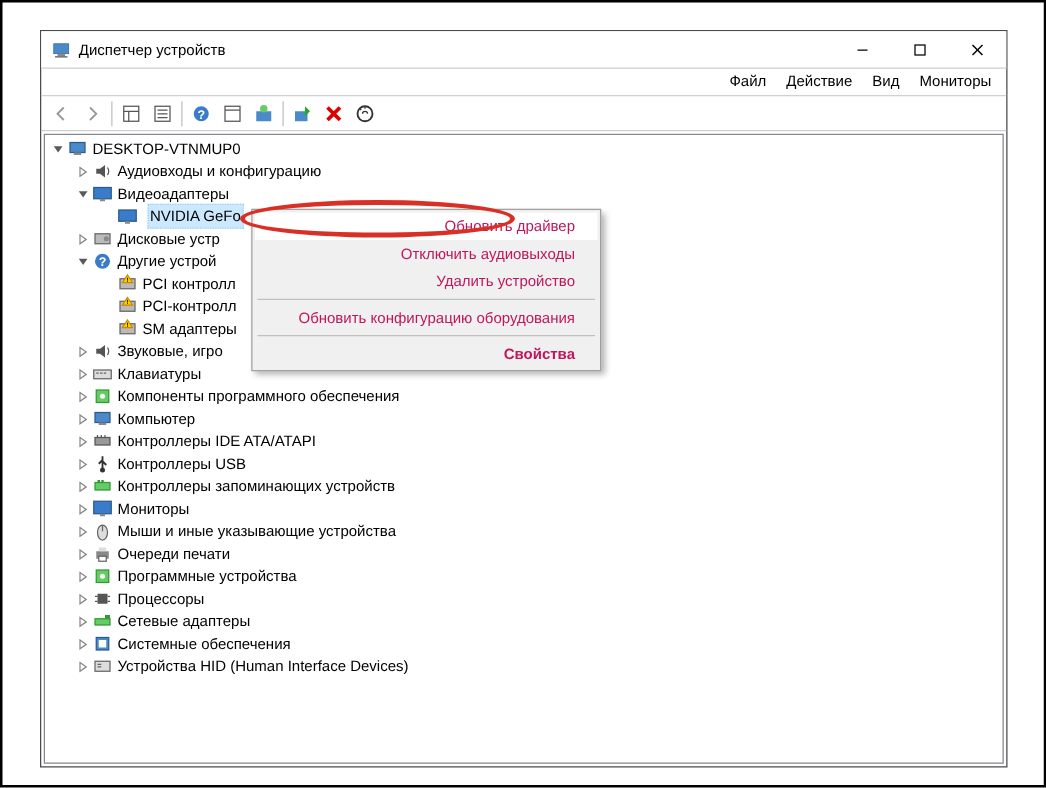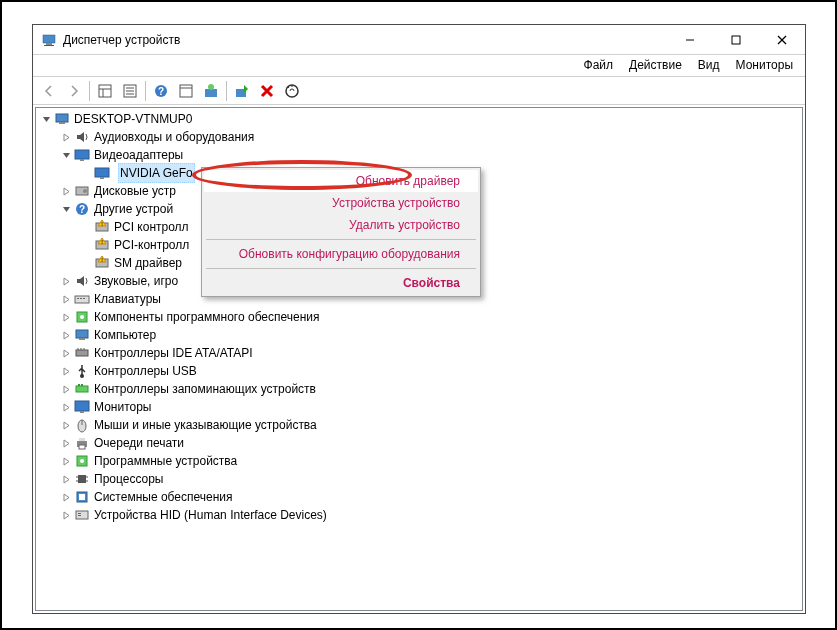--- a/index.html
+++ b/index.html
@@ -168,21 +168,21 @@
               <svg viewBox="0 0 9 9">
                 <path d="M2 1 L7 4.5 L2 8 Z" fill="none" stroke="#888"></path>
               </svg>
             </span>
             <span class="node-icon">
               <svg viewBox="0 0 16 16">
                 <path d="M3 6 L6 6 L10 3 L10 13 L6 10 L3 10 Z" fill="#555"></path>
                 <path d="M12 5 Q14 8 12 11" fill="none" stroke="#555"></path>
               </svg>
             </span>
-            <span class="node-label">Аудиовходы и оборудования</span>
+            <span class="node-label">Аудиовходы и конфигурацию</span>
           </div>
           <div class="tree-row indent-1">
             <span class="expander">
               <svg viewBox="0 0 9 9">
                 <path d="M1 2 L8 2 L4.5 7 Z" fill="#595959"></path>
               </svg>
             </span>
             <span class="node-icon">
               <svg viewBox="0 0 16 16">
                 <rect x="1" y="3" width="14" height="9" fill="#3a7cc9" stroke="#2b5a8c"></rect>
@@ -253,21 +253,21 @@
           </div>
           <div class="tree-row indent-2">
             <span class="expander"></span>
             <span class="node-icon">
               <svg viewBox="0 0 16 16">
                 <rect x="2" y="4" width="12" height="8" fill="#bbb" stroke="#666"></rect>
                 <path d="M8 1 L12 7 L4 7 Z" fill="#fc0" stroke="#c80"></path>
                 <text x="8" y="6.5" font-size="5" text-anchor="middle" font-weight="bold">!</text>
               </svg>
             </span>
-            <span class="node-label">SM драйвер</span>
+            <span class="node-label">SM адаптеры</span>
           </div>
           <div class="tree-row indent-1">
             <span class="expander">
               <svg viewBox="0 0 9 9">
                 <path d="M2 1 L7 4.5 L2 8 Z" fill="none" stroke="#888"></path>
               </svg>
             </span>
             <span class="node-icon">
               <svg viewBox="0 0 16 16">
                 <path d="M3 6 L6 6 L10 3 L10 13 L6 10 L3 10 Z" fill="#555"></path>
@@ -440,20 +440,34 @@
             <span class="node-label">Процессоры</span>
           </div>
           <div class="tree-row indent-1">
             <span class="expander">
               <svg viewBox="0 0 9 9">
                 <path d="M2 1 L7 4.5 L2 8 Z" fill="none" stroke="#888"></path>
               </svg>
             </span>
             <span class="node-icon">
               <svg viewBox="0 0 16 16">
+                <rect x="2" y="6" width="12" height="5" fill="#6c6" stroke="#393"></rect>
+                <rect x="10" y="3" width="4" height="3" fill="#393"></rect>
+              </svg>
+            </span>
+            <span class="node-label">Сетевые адаптеры</span>
+          </div>
+          <div class="tree-row indent-1">
+            <span class="expander">
+              <svg viewBox="0 0 9 9">
+                <path d="M2 1 L7 4.5 L2 8 Z" fill="none" stroke="#888"></path>
+              </svg>
+            </span>
+            <span class="node-icon">
+              <svg viewBox="0 0 16 16">
                 <rect x="3" y="3" width="10" height="10" fill="#4a8ac9" stroke="#2b5a8c"></rect>
                 <rect x="5" y="5" width="6" height="6" fill="#fff"></rect>
               </svg>
             </span>
             <span class="node-label">Системные обеспечения</span>
           </div>
           <div class="tree-row indent-1">
             <span class="expander">
               <svg viewBox="0 0 9 9">
                 <path d="M2 1 L7 4.5 L2 8 Z" fill="none" stroke="#888"></path>
@@ -465,21 +479,21 @@
                 <rect x="4" y="6" width="3" height="1" fill="#666"></rect>
                 <rect x="4" y="8" width="3" height="1" fill="#666"></rect>
               </svg>
             </span>
             <span class="node-label">Устройства HID (Human Interface Devices)</span>
           </div>
         </div>
 
       <div class="context-menu" style="left:165px; top:59px;">
         <div class="cm-item highlighted">Обновить драйвер</div>
-        <div class="cm-item">Устройства устройство</div>
+        <div class="cm-item">Отключить аудиовыходы</div>
         <div class="cm-item">Удалить устройство</div>
         <div class="cm-sep"></div>
         <div class="cm-item">Обновить конфигурацию оборудования</div>
         <div class="cm-sep"></div>
         <div class="cm-item bold">Свойства</div>
       </div>
 
       <div class="red-oval" style="left:156px; top:52px; width:220px; height:30px;"></div>
     </div>
 

